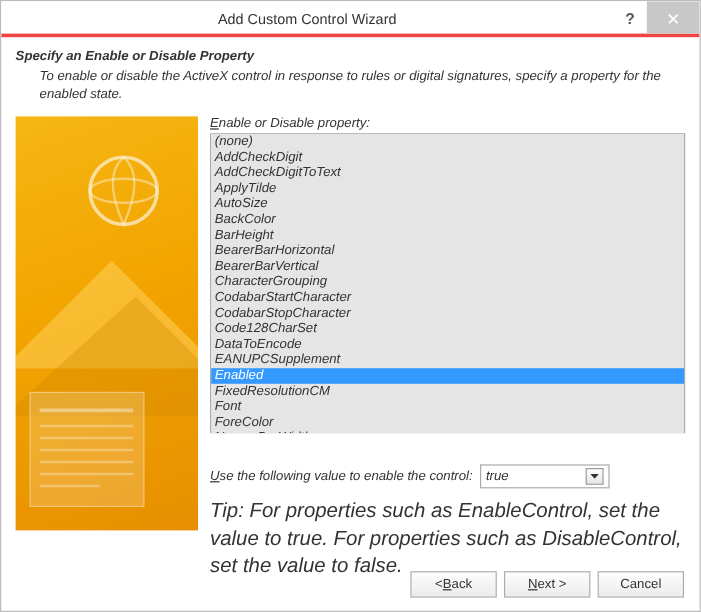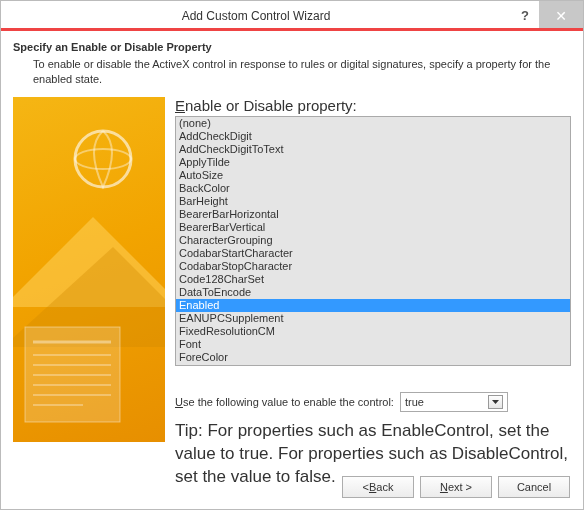--- a/index.html
+++ b/index.html
@@ -42,20 +42,21 @@
     width: 44px;
     background: #c8c8c8;
     color: #fff;
     font-size: 14px;
     line-height: 30px;
     text-align: center;
     cursor: pointer;
   }
   .content {
     padding: 10px 12px 0 12px;
+    font-style: italic;
   }
   .heading {
     font-weight: bold;
     font-size: 11px;
     margin-bottom: 4px;
   }
   .subtext {
     font-size: 11px;
     color: #333;
     margin-left: 20px;
@@ -74,21 +75,21 @@
     overflow: hidden;
     flex-shrink: 0;
   }
   .illustration svg { position:absolute; inset:0; }
   .right-col {
     flex: 1;
     display: flex;
     flex-direction: column;
   }
   .list-label {
-    font-size: 15px;
+    font-size: 11px;
     margin-bottom: 2px;
   }
   .list-label u, .value-label u { text-decoration: underline; }
   .listbox {
     border: 1px solid #aaa;
     height: 250px;
     overflow-y: scroll;
     background: #e5e5e5;
     font-size: 11px;
     line-height: 13px;
@@ -194,22 +195,22 @@
           <div class="listbox-item">AutoSize</div>
           <div class="listbox-item">BackColor</div>
           <div class="listbox-item">BarHeight</div>
           <div class="listbox-item">BearerBarHorizontal</div>
           <div class="listbox-item">BearerBarVertical</div>
           <div class="listbox-item">CharacterGrouping</div>
           <div class="listbox-item">CodabarStartCharacter</div>
           <div class="listbox-item">CodabarStopCharacter</div>
           <div class="listbox-item">Code128CharSet</div>
           <div class="listbox-item">DataToEncode</div>
+          <div class="listbox-item">EANUPCSupplement</div>
           <div class="listbox-item selected">Enabled</div>
-          <div class="listbox-item">EANUPCSupplement</div>
           <div class="listbox-item">FixedResolutionCM</div>
           <div class="listbox-item">Font</div>
           <div class="listbox-item">ForeColor</div>
           <div class="listbox-item">NarrowBarWidth</div>
         </div>
 
       <div class="value-row">
         <div class="value-label"><u>U</u><span>se the following value to enable the control:</span></div>
         <div class="value-select">
           <span>true</span>

